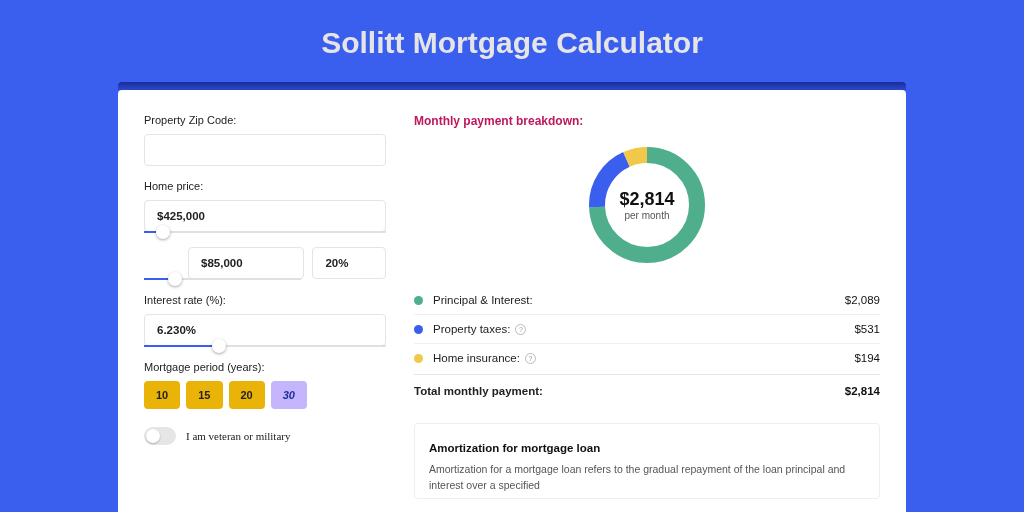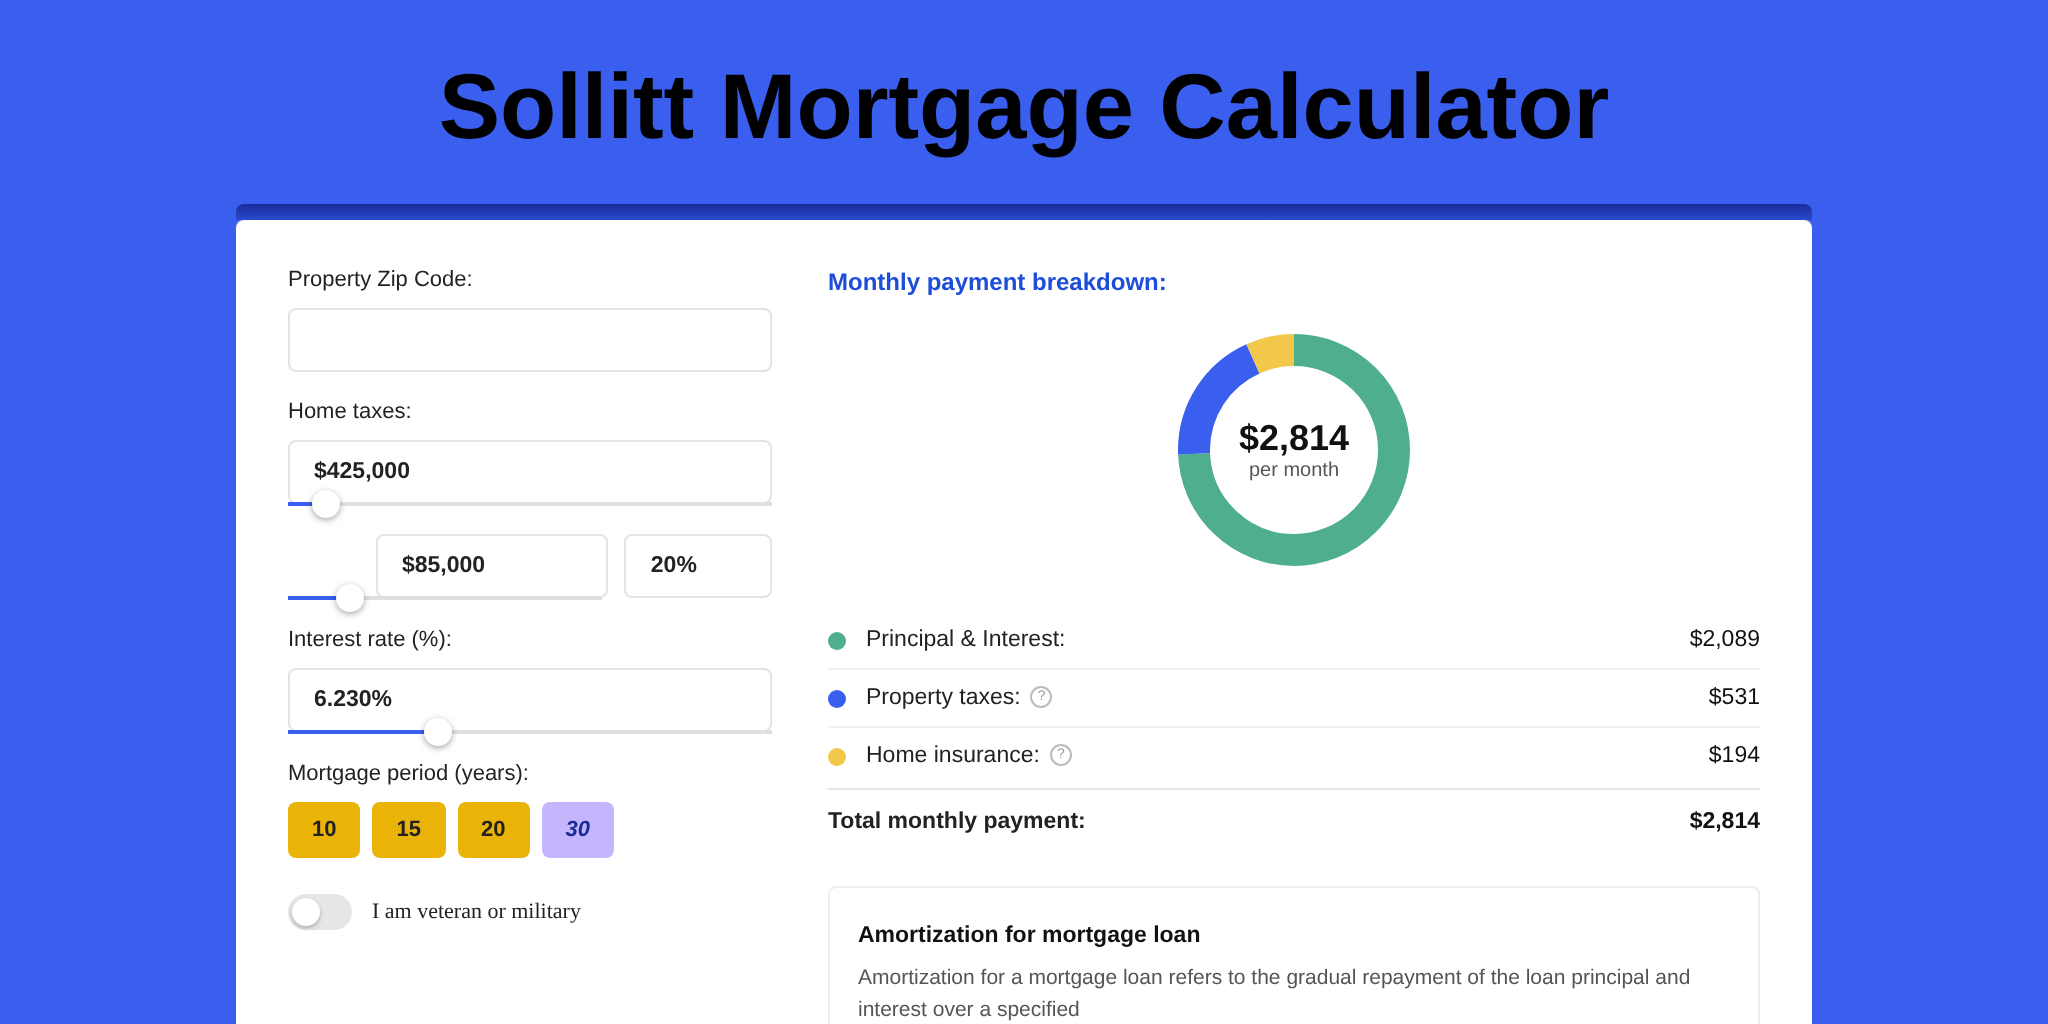--- a/index.html
+++ b/index.html
@@ -1,48 +1,48 @@
 <!DOCTYPE html>
 <html><head>
 <meta charset="utf-8">
 <style>
   * { box-sizing: border-box; margin: 0; padding: 0; }
   body { font-family: -apple-system, Helvetica, Arial, sans-serif; background: #3a5eee; width: 1024px; height: 512px; overflow: hidden; }
-  .page-title { text-align: center; color: #000000; font-size: 46px; font-weight: 700; padding: 26px 0 22px; }
+  .page-title { text-align: center; color: #e5e5e5; font-size: 30px; font-weight: 700; padding: 26px 0 22px; }
   .card { background: #fff; width: 788px; margin: 0 auto; border-radius: 4px; padding: 24px 26px; display: flex; gap: 28px; min-height: 420px; }
   .left { width: 242px; flex-shrink: 0; }
   .right { flex: 1; }
   .field-label { font-size: 11px; color: #222; margin-bottom: 8px; display: block; }
   .field-group { margin-bottom: 14px; position: relative; }
   .text-input { width: 100%; border: 1px solid #e4e4e4; border-radius: 4px; padding: 9px 12px; font-size: 11.5px; color: #222; background: #fff; font-weight: bold; }
   .two-col { display: flex; gap: 8px; }
   .two-col .text-input:first-child { flex: 1.9; margin-left: 44px; }
   .two-col .text-input:last-child { flex: 1; }
   .slider-track { position: relative; height: 2px; background: #e0e0e0; margin-top: -1px; }
   .slider-fill { position: absolute; left: 0; top: 0; height: 2px; background: #3a5eee; }
   .slider-thumb { position: absolute; top: 50%; transform: translate(-50%,-50%); width: 14px; height: 14px; background: #fff; border-radius: 50%; box-shadow: 0 1px 3px rgba(0,0,0,0.35); cursor: pointer; }
   .period-btns { display: flex; gap: 6px; }
   .period-btn { border: none; background: #eab308; color: #222; font-size: 11px; font-weight: 600; padding: 8px 12px; border-radius: 4px; cursor: pointer; }
   .period-btn.active { background: #c4b5fd; color: #1a2b99; font-style: italic; }
   .toggle-row { display: flex; align-items: center; gap: 10px; margin-top: 18px; }
   .toggle { width: 32px; height: 18px; background: #e6e6e6; border-radius: 10px; position: relative; cursor: pointer; }
   .toggle-knob { position: absolute; left: 2px; top: 2px; width: 14px; height: 14px; background: #fff; border-radius: 50%; box-shadow: 0 1px 2px rgba(0,0,0,0.25); }
   .toggle-label { font-size: 11px; color: #222; font-family: Liberation Serif, serif; }
-  .section-title { font-size: 12px; font-weight: 700; color: #1d4ed8; margin-bottom: 14px; }
+  .section-title { font-size: 12px; font-weight: 700; color: #be185d; margin-bottom: 14px; }
   .donut-wrap { display: flex; justify-content: center; margin: 6px 0 18px; }
   .donut { position: relative; width: 126px; height: 126px; }
   .donut svg { transform: rotate(-90deg); }
   .donut-center { position: absolute; inset: 0; display: flex; flex-direction: column; align-items: center; justify-content: center; }
   .donut-center .big { font-size: 18px; font-weight: 800; color: #111; }
   .donut-center .small { font-size: 10px; color: #555; }
   .legend { margin-top: 6px; }
   .legend-row { display: flex; align-items: center; padding: 8px 0; border-bottom: 1px solid #f0f0f0; }
   .legend-row:last-of-type { border-bottom: none; }
   .swatch { width: 9px; height: 9px; border-radius: 50%; margin-right: 10px; flex-shrink: 0; }
-  .legend-label { font-size: 11.5px; color: #222; flex: 1; display: flex; align-items: flex-start; gap: 5px; }
+  .legend-label { font-size: 11.5px; color: #222; flex: 1; display: flex; align-items: center; gap: 5px; }
   .legend-value { font-size: 11.5px; color: #111; }
   .help-icon { width: 11px; height: 11px; border: 1px solid #bbb; border-radius: 50%; display: inline-flex; align-items: center; justify-content: center; font-size: 7px; color: #999; cursor: pointer; }
   .total-row { display: flex; padding: 10px 0 6px; border-top: 1px solid #e6e6e6; margin-top: 2px; }
   .total-row .legend-label { font-weight: 700; padding-left: 0; }
   .total-row .legend-value { font-weight: 700; }
   .amort-box { border: 1px solid #eee; border-radius: 4px; padding: 18px 14px 4px; margin-top: 20px; }
   .amort-title { font-size: 11.5px; font-weight: 700; color: #111; margin-bottom: 8px; }
   .amort-text { font-size: 10.5px; color: #555; line-height: 1.5; }
   .shadow-bar { height: 8px; width: 788px; margin: 0 auto; background: linear-gradient(#1a2b99, #2a4acc); border-radius: 4px 4px 0 0; }
 </style>
@@ -54,21 +54,21 @@
 <div class="card">
 
   <div class="left">
 
     <div class="field-group">
       <label class="field-label">Property Zip Code:</label>
       <input class="text-input" type="text" value="" style="">
     </div>
 
     <div class="field-group">
-      <label class="field-label">Home taxes:</label>
+      <label class="field-label">Home price:</label>
       <input class="text-input" type="text" value="$425,000" style="">
       <div class="slider-track">
         <div class="slider-fill" id="hp-fill" style="width: 8%;"></div>
         <div class="slider-thumb" id="hp-thumb" style="left: 8%;"></div>
       </div>
     </div>
 
     <div class="field-group">
       <div class="two-col">
         <input class="text-input" type="text" value="$85,000" style="">

